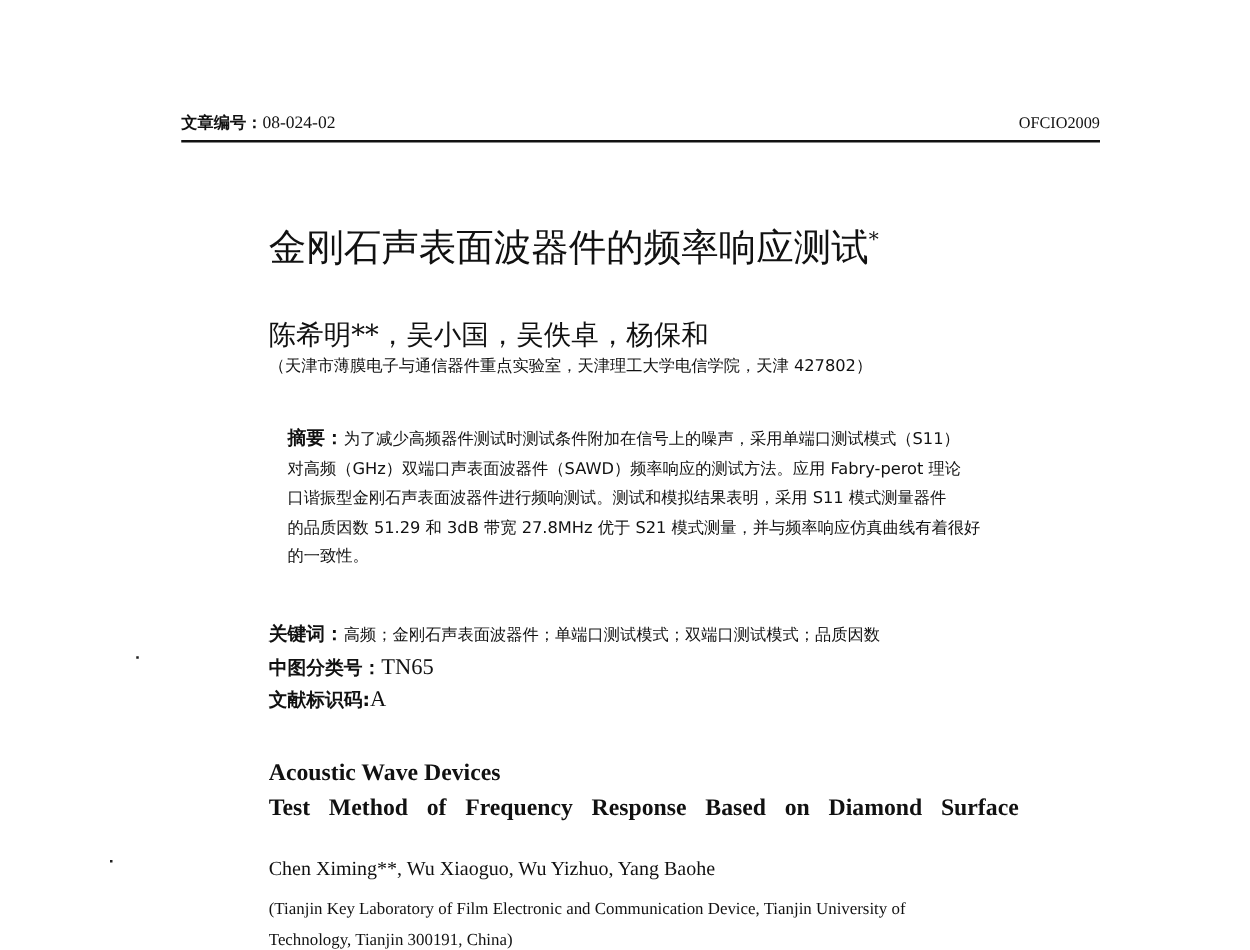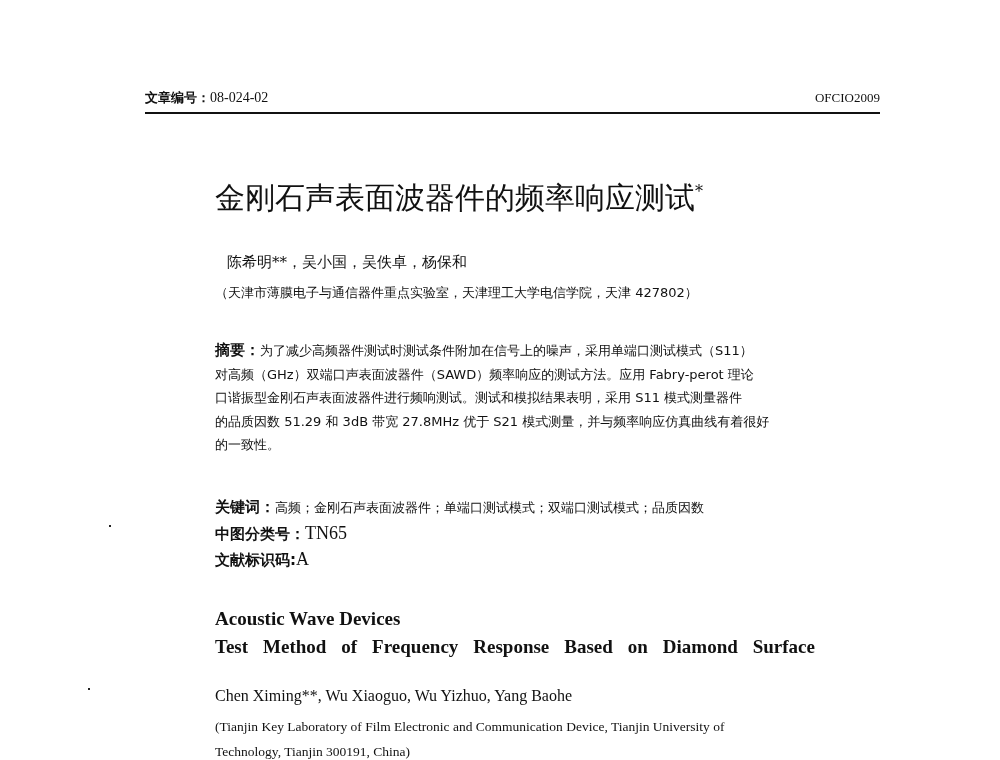--- a/index.html
+++ b/index.html
@@ -60,44 +60,43 @@
       letter-spacing: 0px;
       white-space: nowrap;
       font-weight: normal;
     }
     .title-cn sup { font-size: 16px; vertical-align: super; }
 
     .authors-cn {
       position: absolute;
       left: 203px;
       top: 253px;
-      font-size: 15px;
+      font-size: 22px;
       white-space: nowrap;
       font-family: "DejaVu Serif", serif;
-      margin-left: 12px;
     }
     .affil-cn {
       position: absolute;
       left: 203px;
       top: 284px;
       font-size: 13px;
       white-space: nowrap;
       font-family: "DejaVu Sans", sans-serif;
     }
 
     .abstract-cn {
       position: absolute;
       left: 203px;
       top: 339px;
       width: 600px;
       font-size: 13px;
       line-height: 23.6px;
       font-family: "DejaVu Sans", sans-serif;
     }
-    .abstract-cn .line { white-space: nowrap; display: block; }
+    .abstract-cn .line { white-space: nowrap; display: block; margin-left: 15px; }
     .abstract-cn .lbl { font-weight: bold; font-size: 15px; }
 
     .kw {
       position: absolute;
       left: 203px;
       font-family: "DejaVu Sans", sans-serif;
       white-space: nowrap;
     }
     .kw .lbl { font-weight: bold; font-size: 15px; }
     .kw .val { font-size: 13px; }

